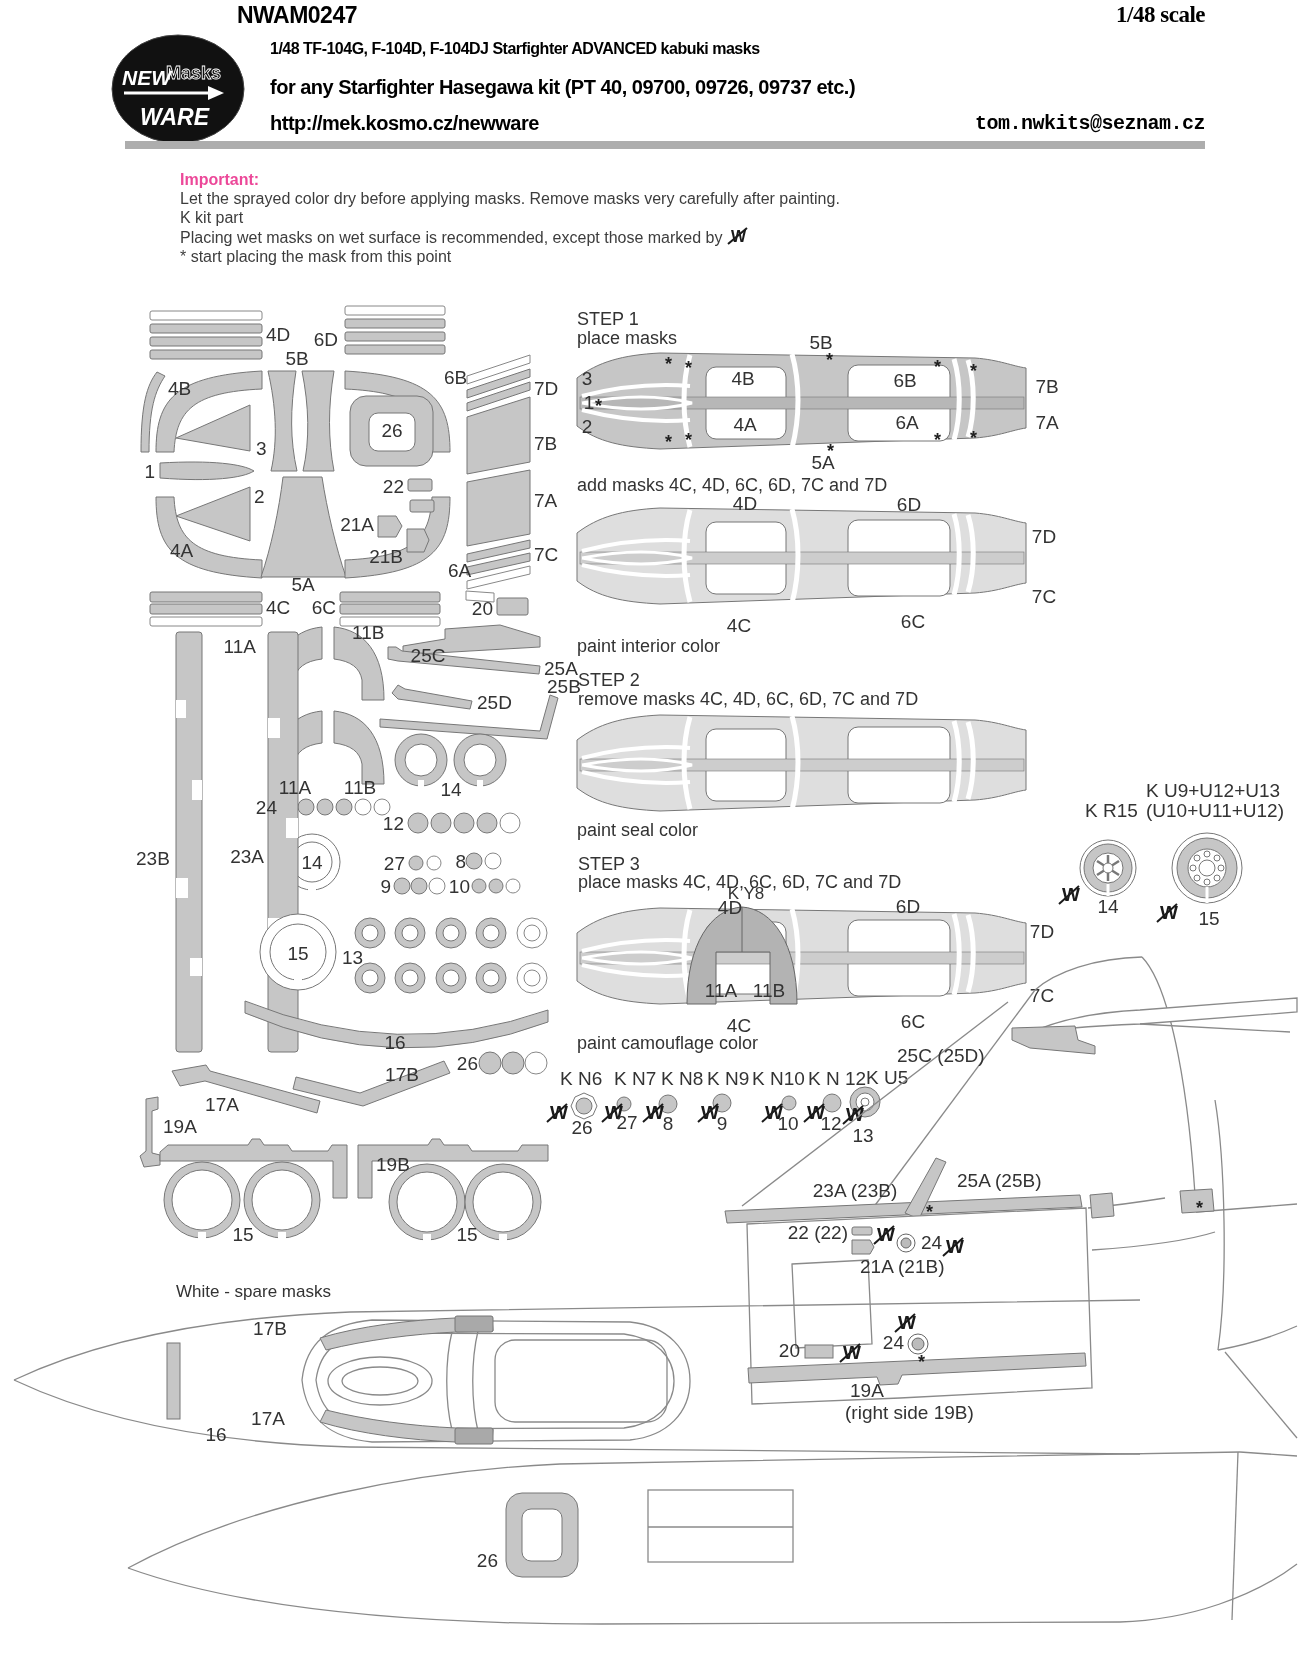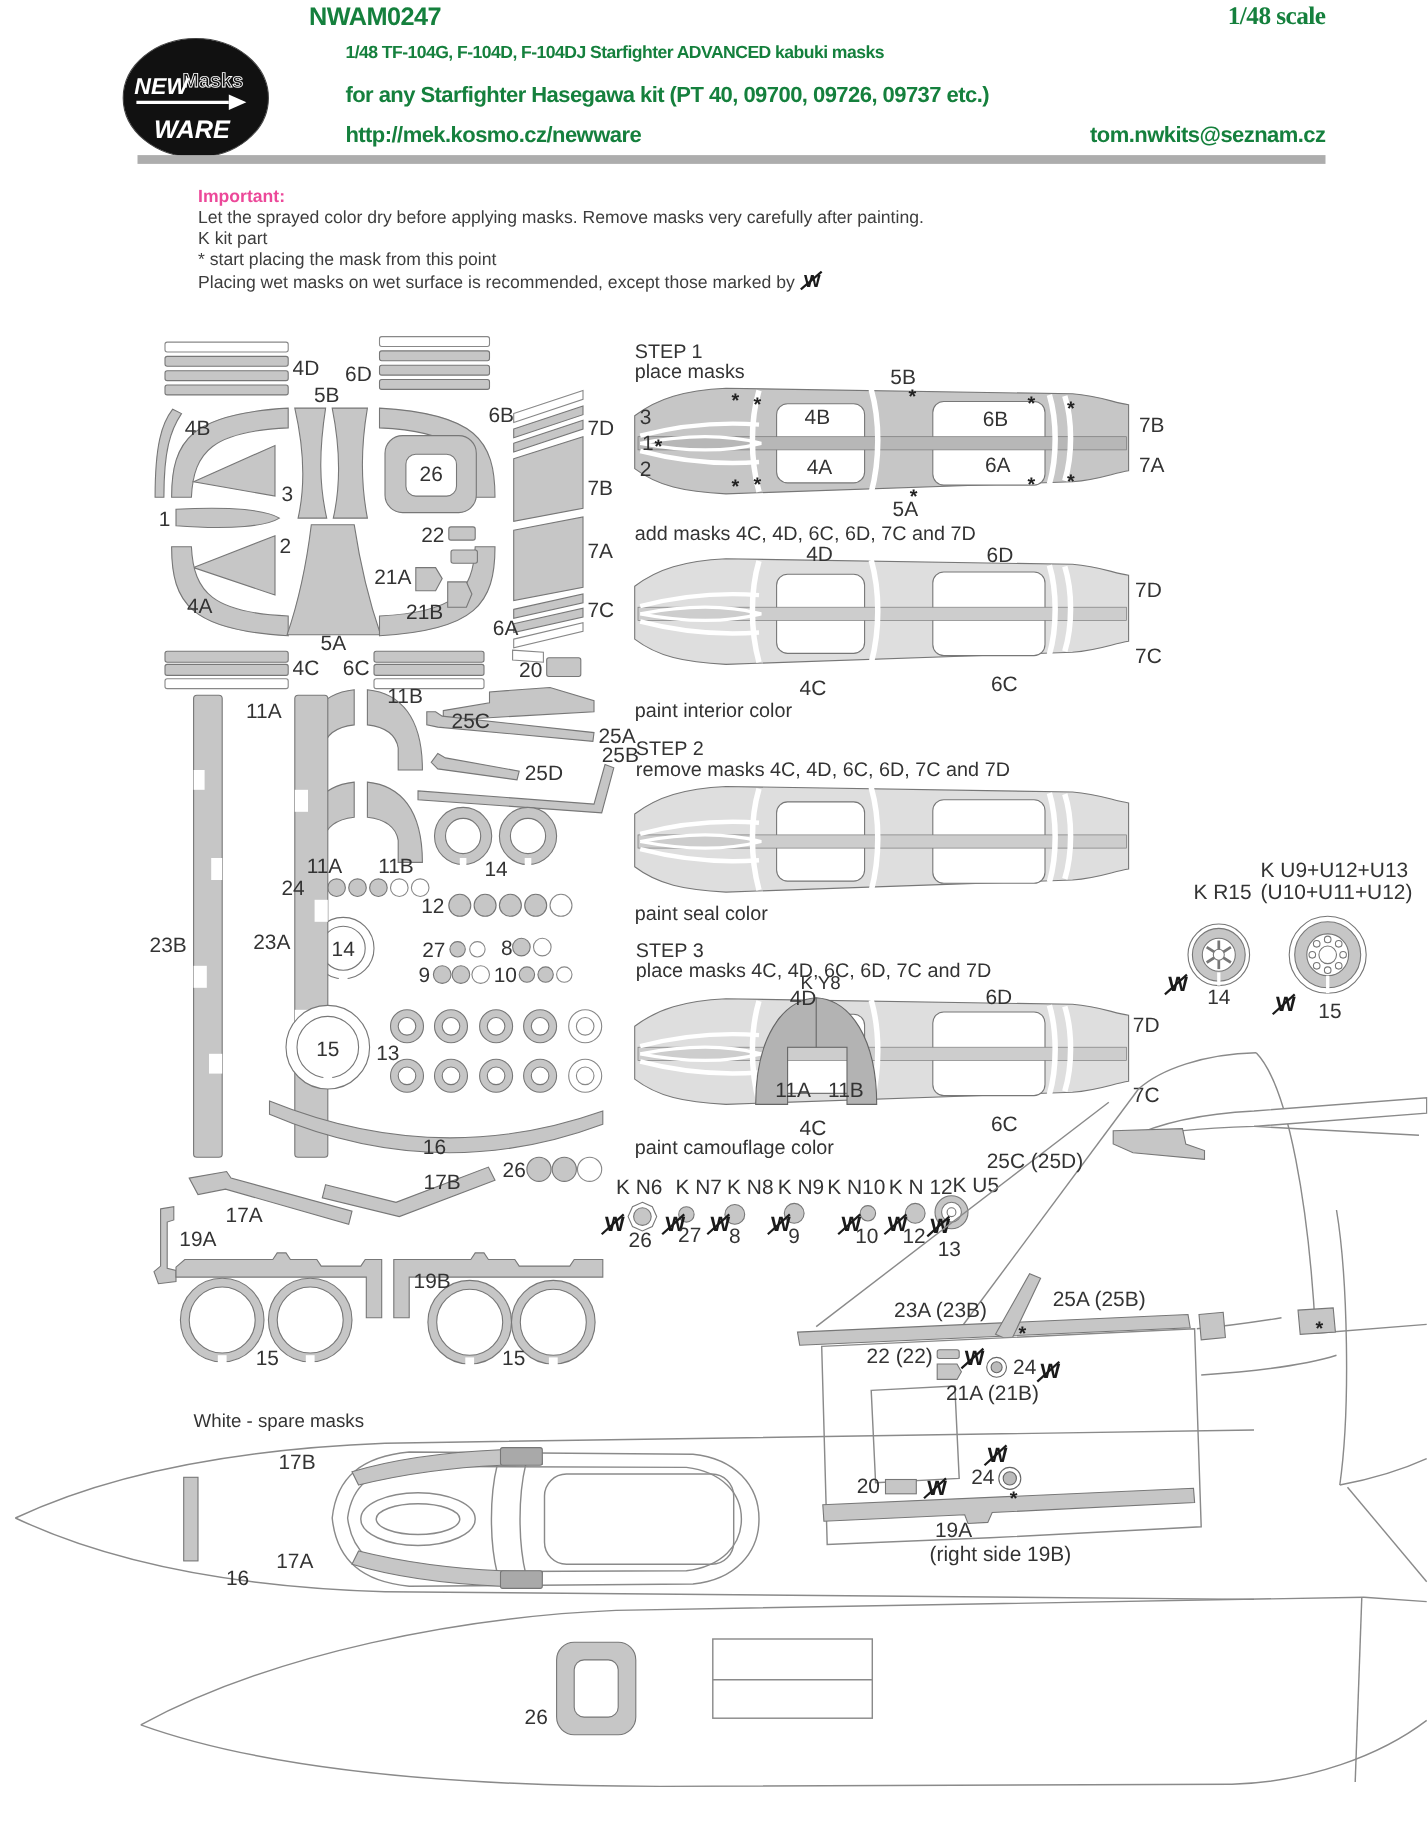--- a/index.html
+++ b/index.html
@@ -1,25 +1,25 @@
 <!DOCTYPE html>
 <html><head>
 <meta charset="utf-8">
 <style>
   html,body{margin:0;padding:0;background:#fff;}
   #page{position:relative;width:1298px;height:1661px;background:#ffffff;overflow:hidden;
         font-family:"Liberation Sans",sans-serif;color:#222;}
   .abs{position:absolute;}
-  .hdr{font-weight:bold;letter-spacing:-0.5px;color:#15803d;margin-left:44px;}
+  .hdr{font-weight:bold;letter-spacing:-0.5px;color:#000000;}
   #code{left:237px;top:2px;font-size:23px;}
   #scale{right:93px;top:2px;font-size:23px;font-family:Liberation Serif, serif;}
   #title1{left:270px;top:40px;font-size:16px;}
   #title2{left:270px;top:76px;font-size:20px;}
   #url{left:270px;top:112px;font-size:20px;}
-  #email{right:93px;top:112px;font-size:20px;}
+  #email{right:93px;top:112px;font-size:20px;font-family:Liberation Mono, monospace;}
   #divider{left:125px;top:141px;width:1080px;height:8px;background:#adadad;}
   #important{left:180px;top:170px;font-size:16px;line-height:19px;color:#3d3d3d;}
   #important .h{font-weight:bold;color:#ec4899;}
   svg{font-family:"Liberation Sans",sans-serif;}
   .m{fill:#c6c6c6;stroke:#777;stroke-width:1;}
   .w{fill:#ffffff;stroke:#888;stroke-width:1;}
   .g2{fill:#a9a9a9;stroke:#777;stroke-width:1;}
   .ln{fill:none;stroke:#8a8a8a;stroke-width:1.3;}
   .lbl{font-size:19px;fill:#333;}
   .sm{font-size:17px;fill:#333;}
@@ -47,28 +47,28 @@
   <div class="abs hdr" id="title1">1/48 TF-104G, F-104D, F-104DJ Starfighter ADVANCED kabuki masks</div>
   <div class="abs hdr" id="title2">for any Starfighter Hasegawa kit (PT 40, 09700, 09726, 09737 etc.)</div>
   <div class="abs hdr" id="url">http://mek.kosmo.cz/newware</div>
   <div class="abs hdr" id="email">tom.nwkits@seznam.cz</div>
   <div class="abs" id="divider"></div>
 
   <div class="abs" id="important">
     <div class="h">Important:</div>
     <div>Let the sprayed color dry before applying masks. Remove masks very carefully after painting.</div>
     <div>K kit part</div>
-    <div>*  start placing the mask from this point</div>
     <div>
       <span>Placing wet masks on wet surface is recommended, except those marked by</span>
       <svg width="22" height="18" viewBox="-4 -15 22 18" style="vertical-align:-2px">
         <text x="0" y="0" font-size="16" font-weight="bold" fill="#1a1a1a">W</text>
         <line x1="-3" y1="2" x2="16" y2="-14" stroke="#1a1a1a" stroke-width="2"></line>
       </svg>
     </div>
+    <div>*  start placing the mask from this point</div>
   </div>
 
   <svg class="abs" style="left:0;top:290px" width="1298" height="1371" viewBox="0 290 1298 1371">
 
     <defs>
 
       <g id="wmark">
         <text x="0" y="0" font-size="19" font-weight="bold" fill="#1a1a1a">W</text>
         <line x1="-3" y1="3" x2="17" y2="-15" stroke="#1a1a1a" stroke-width="2"></line>
       </g>

